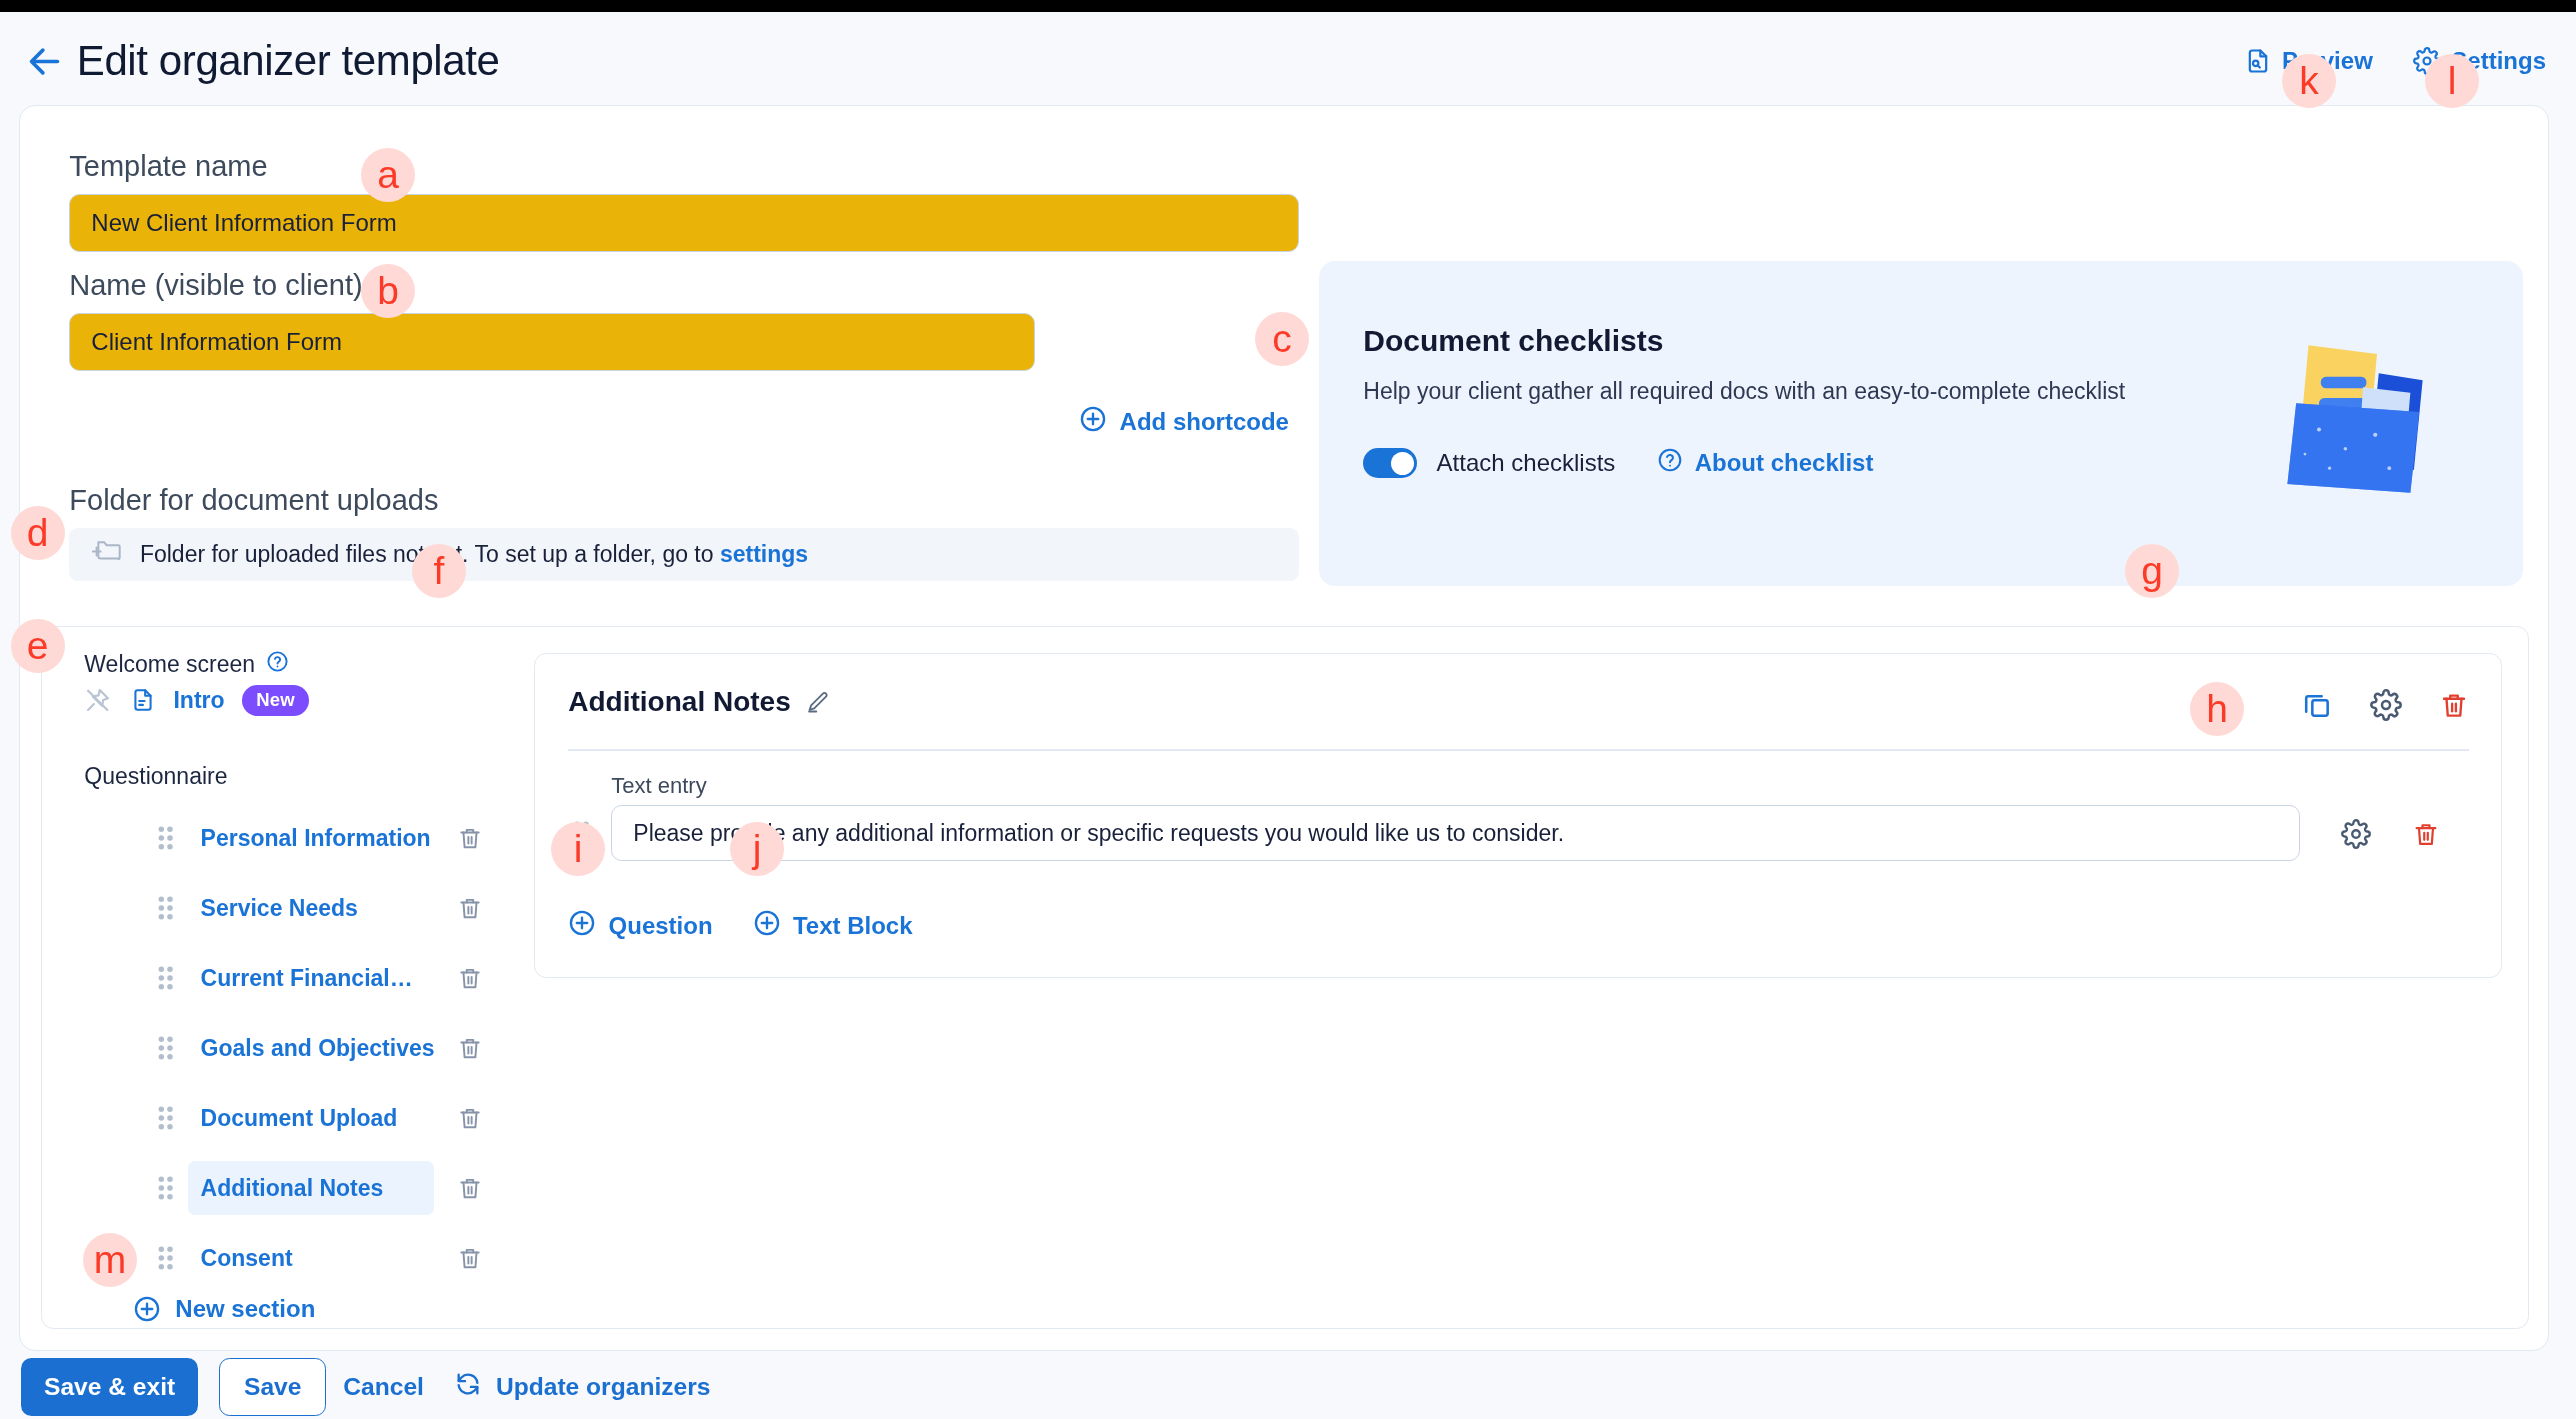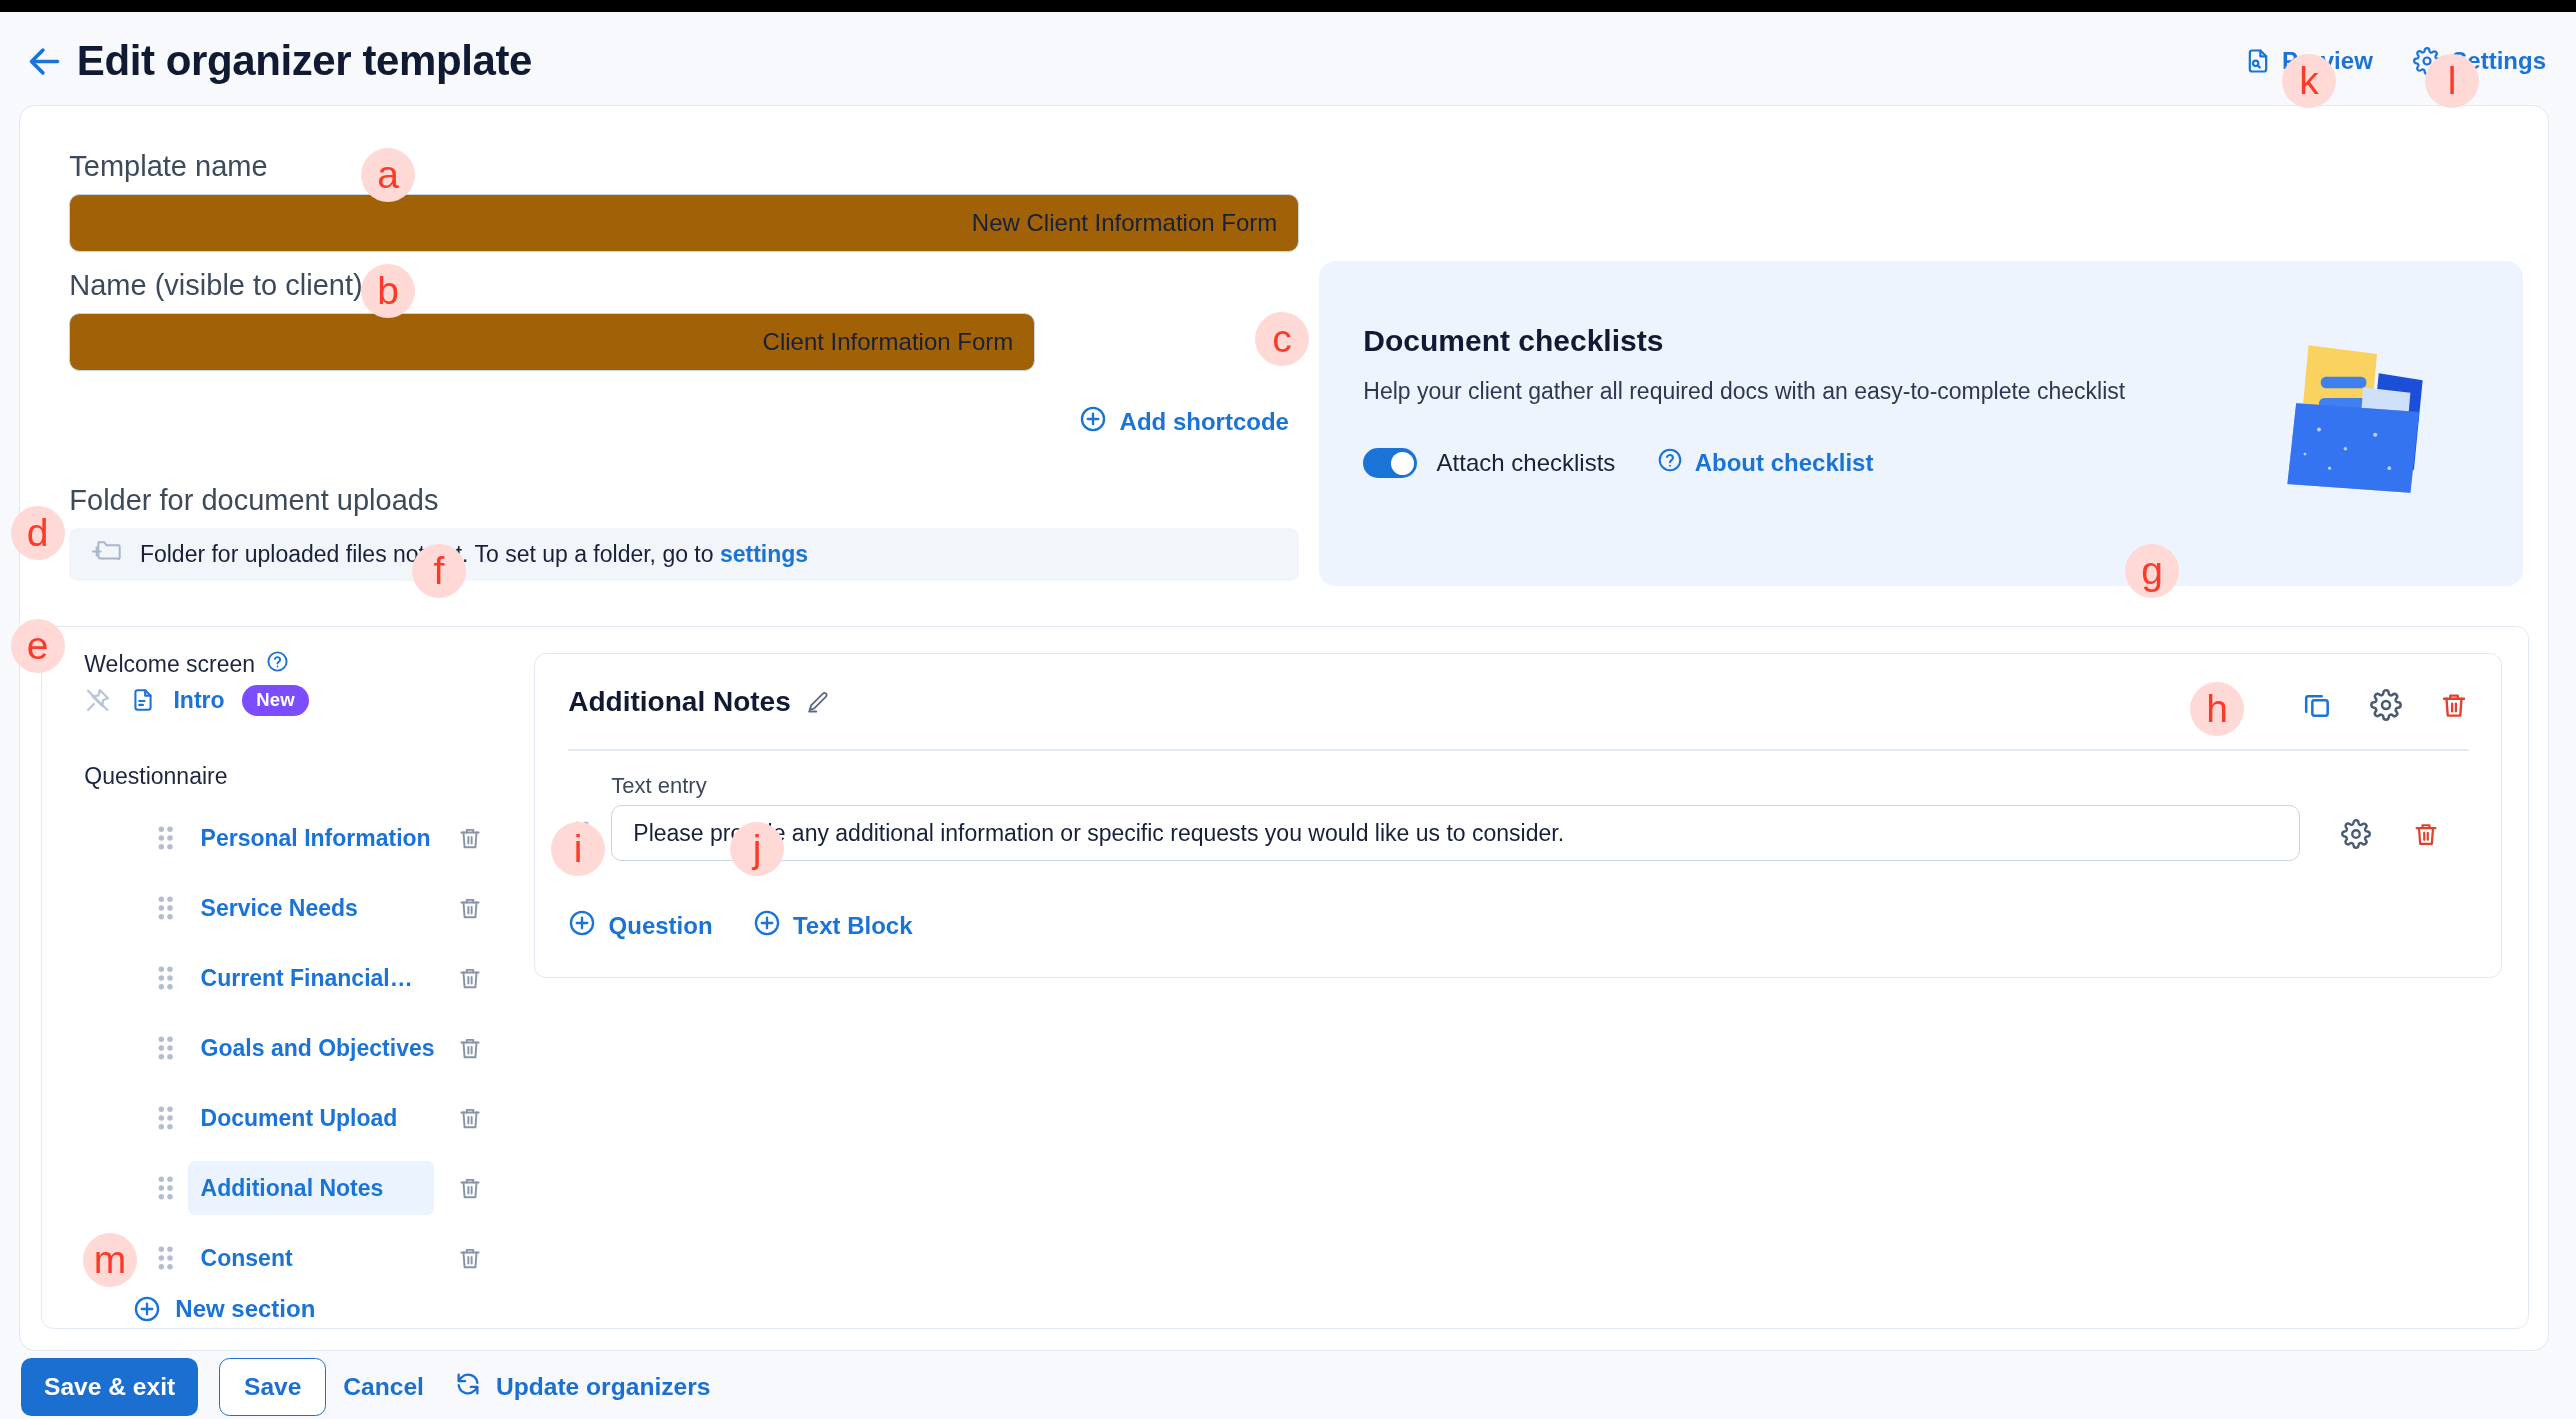--- a/index.html
+++ b/index.html
@@ -17,21 +17,21 @@
   
   .header {
     position: absolute; top: 12.3px; left: 0; width: 2576px; height: 98px;
     display: flex; align-items: center; padding: 0 30px 0 21px;
   }
   .back-btn {
     width: 47px; height: 47px; display:flex; align-items:center; justify-content:center;
     color:#1a73d6; flex:none; cursor:pointer;
   }
   .page-title {
-    font-size: 42px; font-weight: 700; color: #111a33; letter-spacing:-0.4px;
+    font-size: 42px; font-weight: 400; color: #111a33; letter-spacing:-0.4px;
     margin-left: 8.8px; white-space: nowrap;
   }
   .header-spacer { flex: 1; }
   .header-action {
     display:flex; align-items:center; gap:10.5px; color:#1a73d6;
     font-size:24px; font-weight:700; cursor:pointer; margin-left:40px;
   }
   .header-action svg { display:block; }
 
   
@@ -41,22 +41,22 @@
   }
 
   
   .form-region { position:absolute; left:0; top:0; width:2530px; height:369px; }
 
   .field-label {
     font-size: 29px; color:#3d4a5c; margin-bottom: 10.5px; display:block;
   }
   .text-input {
     height: 58px; border:0.9px solid #c9d4e2; border-radius: 10.5px;
-    background:#a16207; display:flex; align-items:center; padding: 0 21px;
-    font-size: 24px; color:#18203a;justify-content:flex-end;
+    background:#eab308; display:flex; align-items:center; padding: 0 21px;
+    font-size: 24px; color:#18203a;
   }
   .grp-template { position:absolute; left:49px; top:44px; width:1230px; }
   .grp-template .text-input { width: 1230px; }
 
   .grp-name { position:absolute; left:49px; top:163px; width:966px; }
   .grp-name .text-input { width: 966px; }
 
   .add-shortcode {
     position:absolute; left:1059px; top:299px; display:flex; align-items:center; gap:12.3px;
     color:#1a73d6; font-size:24px; font-weight:700; cursor:pointer;

